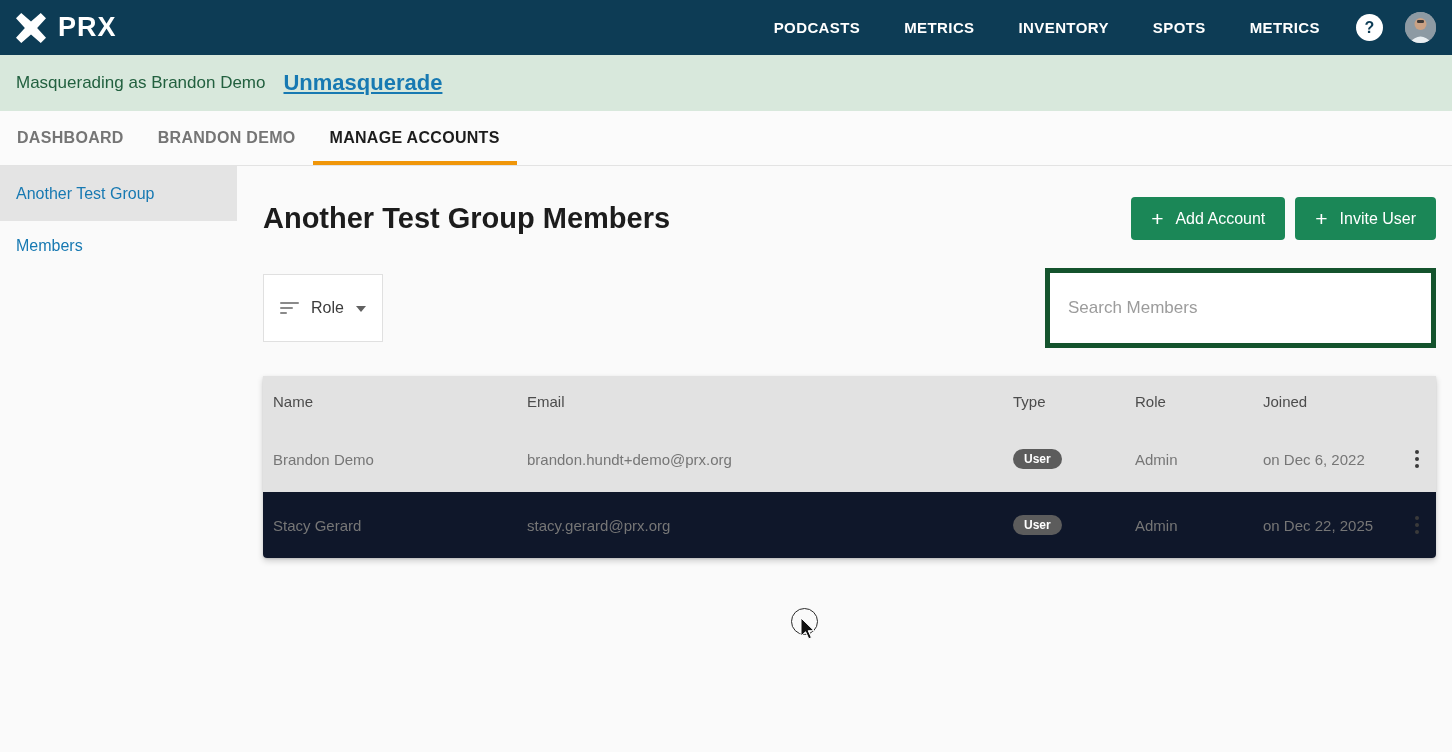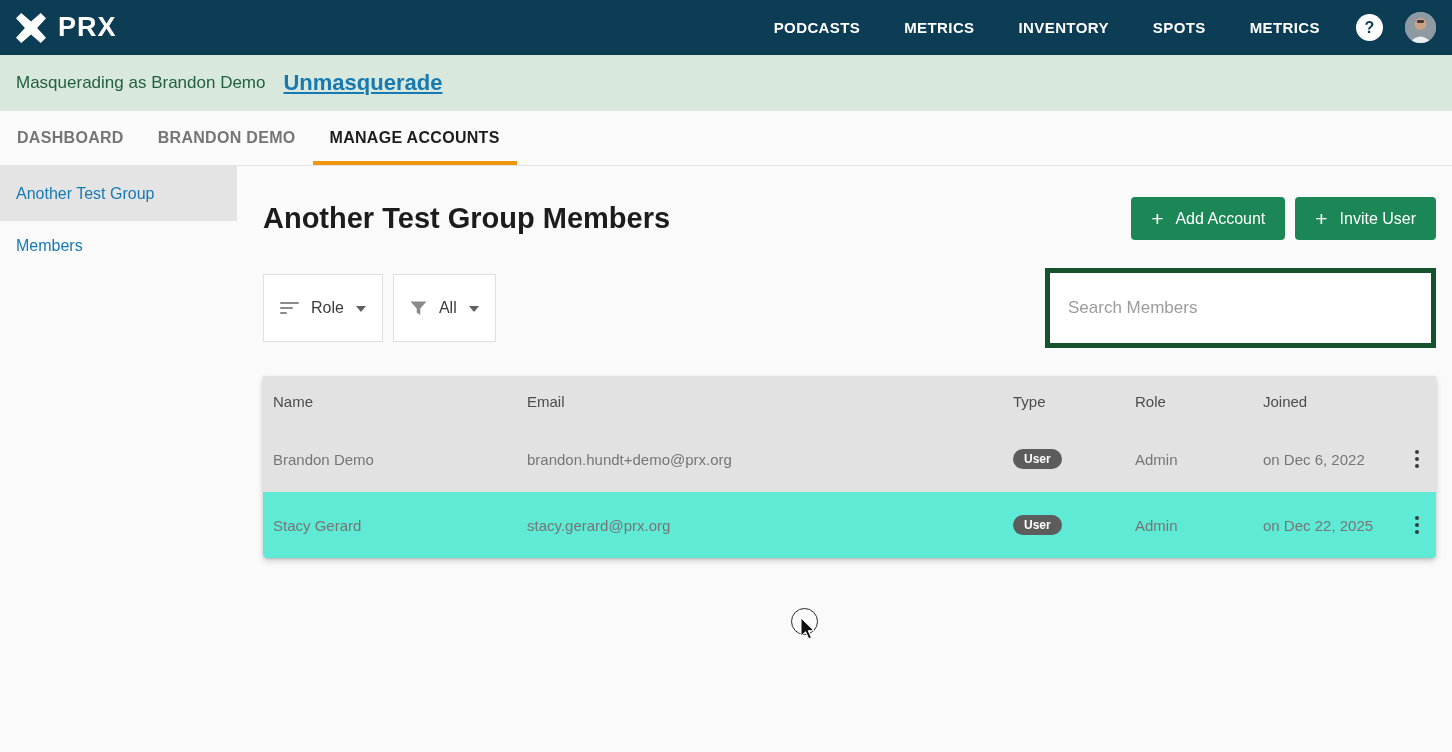--- a/index.html
+++ b/index.html
@@ -125,21 +125,21 @@
   }
   .t-row {
     display:grid; grid-template-columns:254px 486px 122px 128px 134px 1fr;
     align-items:center;
   }
   .t-head { height:50px; background:var(--row-gray,#e2e2e2); }
   .t-head .t-cell { font-size:15px; color:#4c4c4c; }
   .t-cell { padding-left:10px; font-size:15px; color:#767676; }
   .data-row { height:66px; }
   .data-row.grayed { background:var(--row-gray,#e2e2e2); }
-  .data-row.white { background:#5eead4; }
+  .data-row.white { background:#0f172a; }
   .badge {
     display:inline-block; background:var(--badge-gray,#5c5c5c); color:#fff;
     font-size:12px; font-weight:700; padding:4px 11px; border-radius:11px; line-height:1;
   }
   .cell-actions { display:flex; justify-content:center; }
   .kebab {
     display:flex; flex-direction:column; gap:3px; padding:6px 8px; cursor:pointer;
     background:none; border:none;
   }
   .kebab i { width:4px; height:4px; border-radius:50%; background:#3a3a3a; display:block; }
@@ -229,29 +229,20 @@
     <div class="filter-row">
       <div class="drop-box">
         <span class="sort-icon">
             <span></span>
             <span></span>
             <span></span>
           </span>
         <span class="drop-label">Role</span>
         <span class="caret"></span>
       </div>
-      <div class="drop-box">
-        <span class="funnel-icon">
-          <svg width="17" height="15" viewBox="0 0 17 15">
-              <path fill="#8a8a8a" d="M0.5 0.5 h16 l-6.2 7 v6.5 l-3.6 -2.6 v-3.9 Z"></path>
-            </svg>
-        </span>
-        <span class="drop-label">All</span>
-        <span class="caret"></span>
-      </div>
       <div class="search-box">
         <input type="text" placeholder="Search Members" style="">
       </div>
     </div>
 
     <div class="table-card">
 
       <div class="t-row t-head">
         <div class="t-cell">Name</div>
         <div class="t-cell">Email</div>

